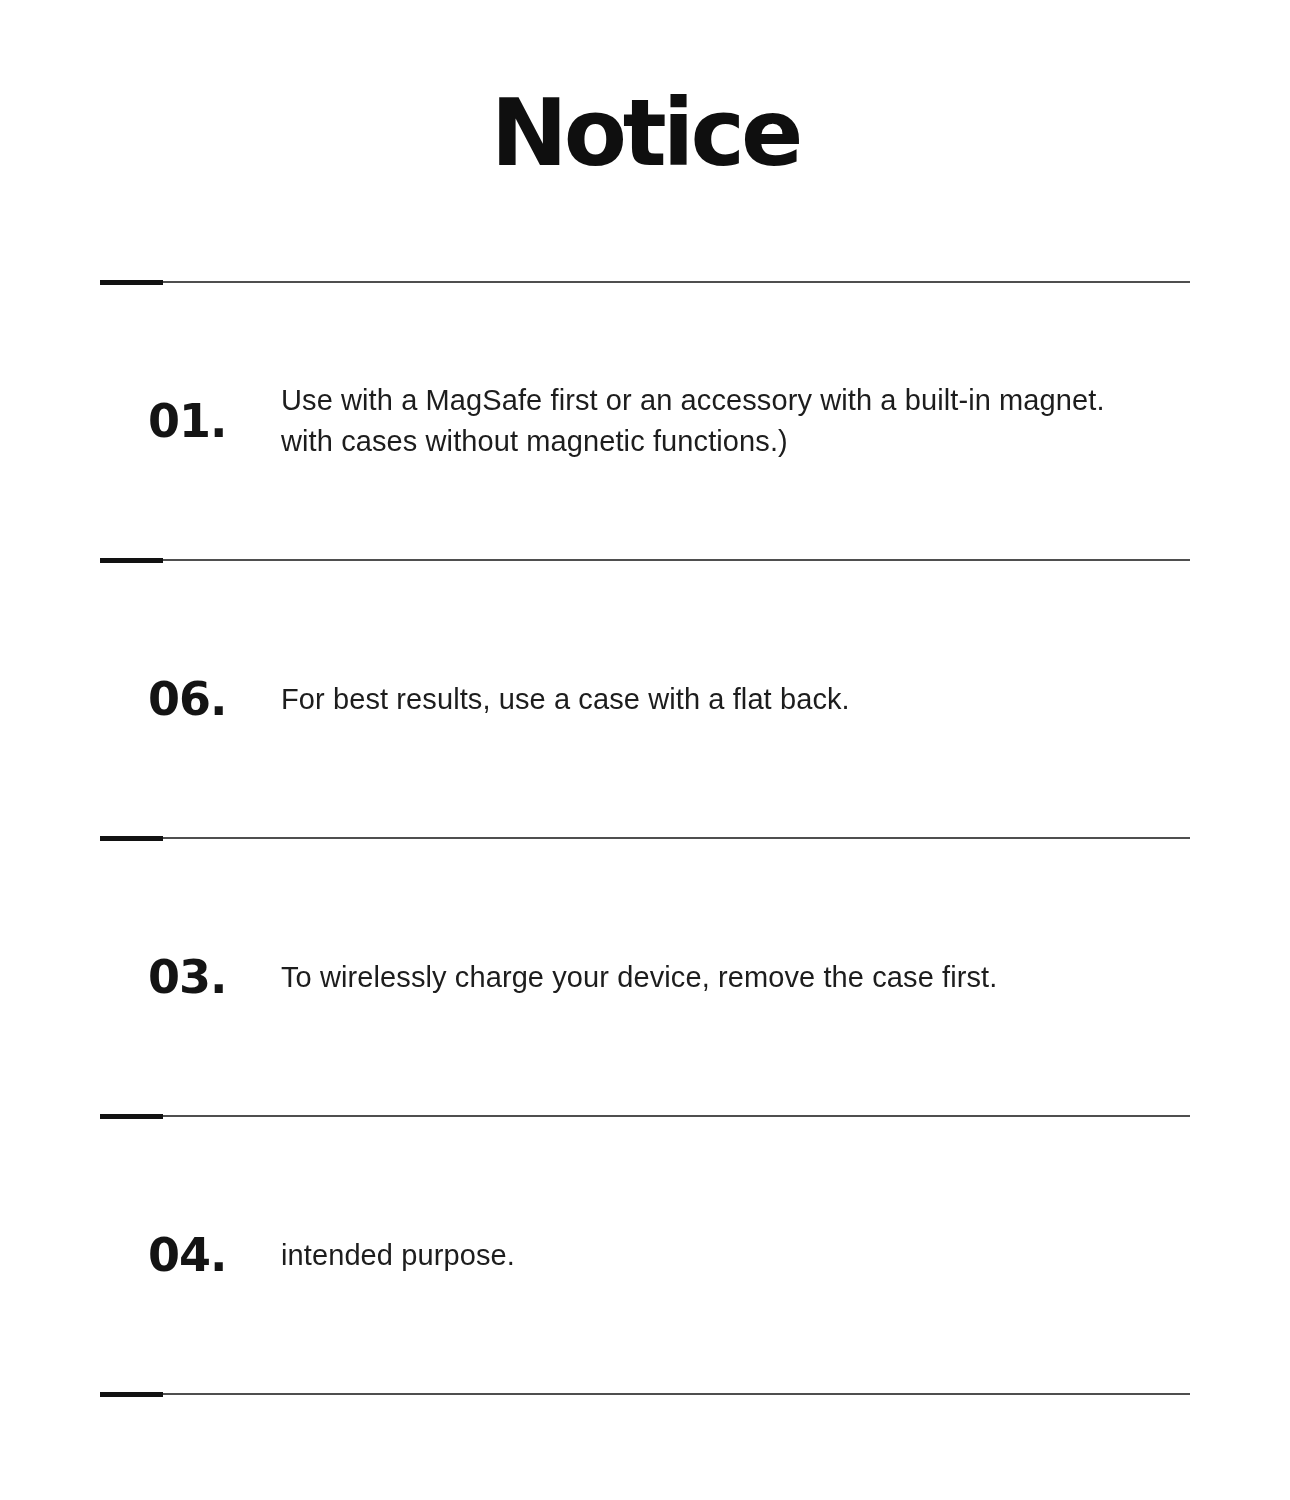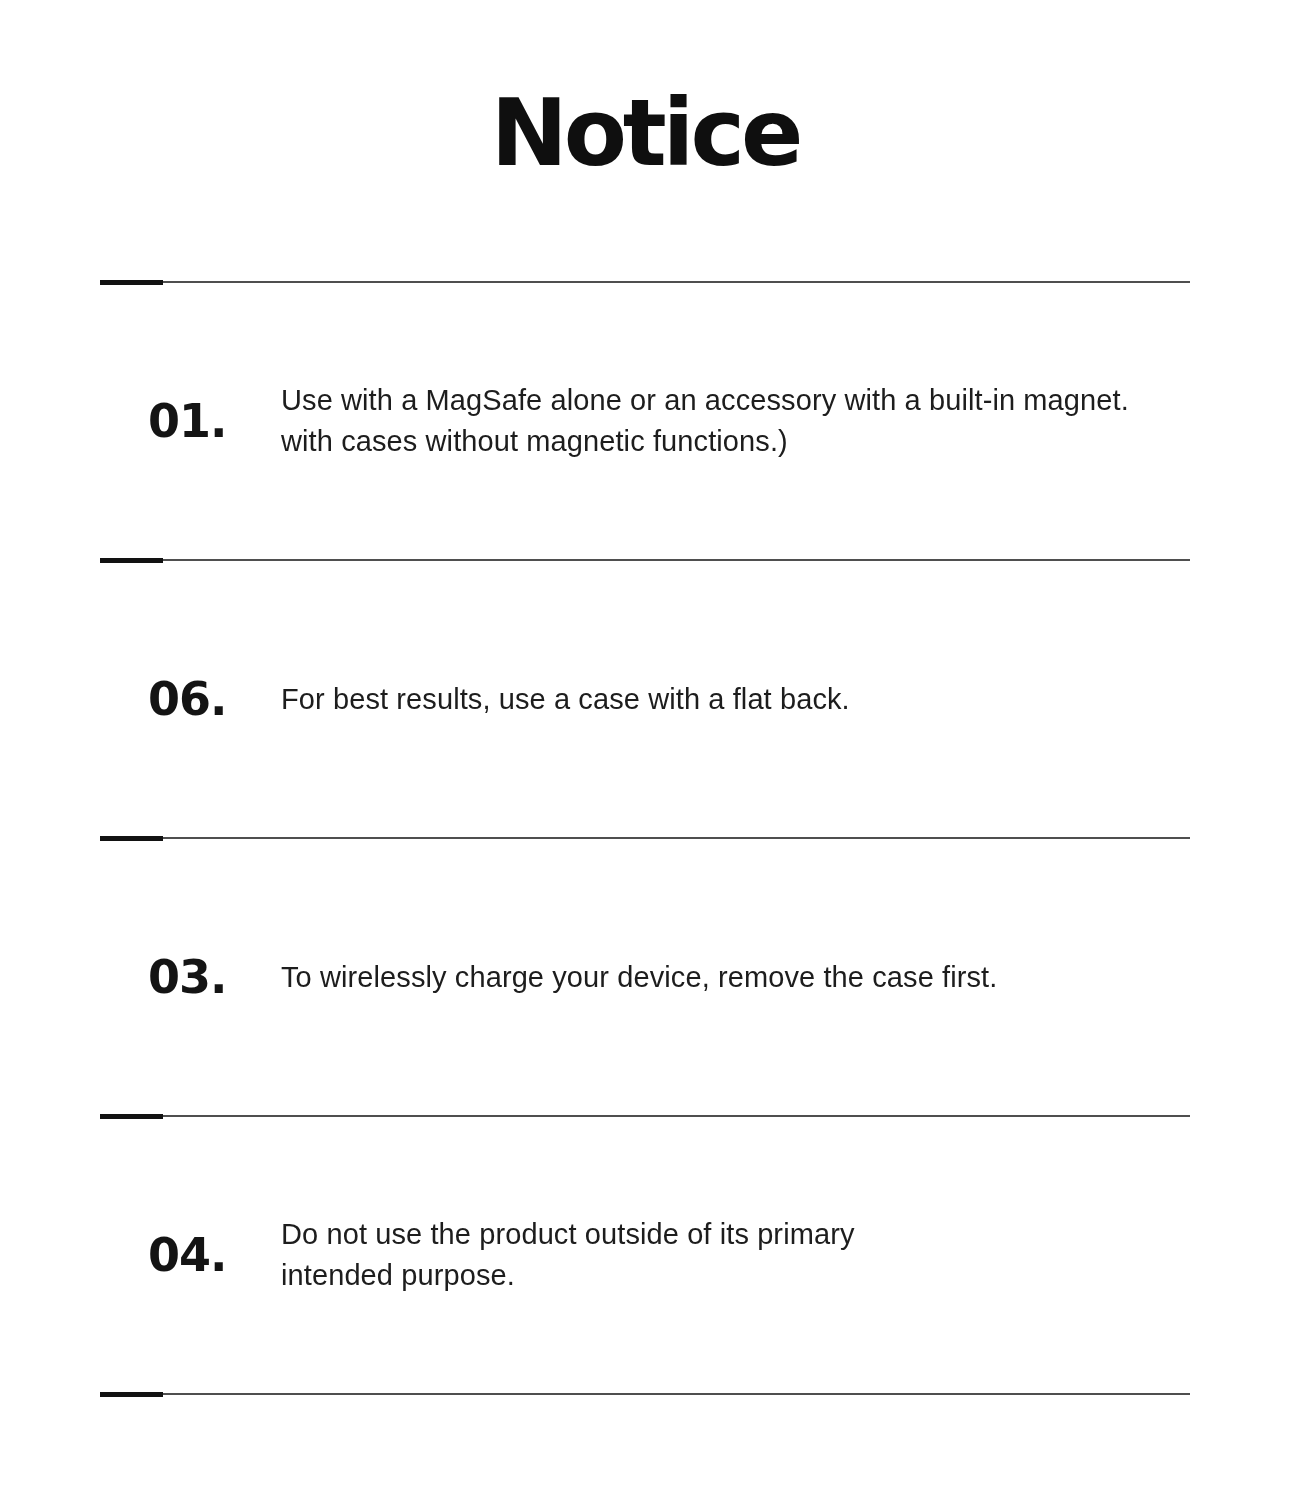--- a/index.html
+++ b/index.html
@@ -83,21 +83,21 @@
   </div>
 
   <div class="divider">
     <span class="accent"></span>
   </div>
 
   <div class="section">
     <div class="item-row">
       <div class="item-number">01.</div>
       <div class="item-text">
-        <span class="item-line">Use with a MagSafe alone or an accessory with a built-in magnet.</span>
+        <span class="item-line">Use with a MagSafe first or an accessory with a built-in magnet.</span>
         <span class="item-line">with cases without magnetic functions.)</span>
       </div>
     </div>
   </div>
 
   <div class="divider">
     <span class="accent"></span>
   </div>
 
   <div class="section">
@@ -123,21 +123,20 @@
   </div>
 
   <div class="divider">
     <span class="accent"></span>
   </div>
 
   <div class="section">
     <div class="item-row">
       <div class="item-number">04.</div>
       <div class="item-text">
-        <span class="item-line">Do not use the product outside of its primary</span>
         <span class="item-line">intended purpose.</span>
       </div>
     </div>
   </div>
 
   <div class="divider">
     <span class="accent"></span>
   </div>
 
 </div>

